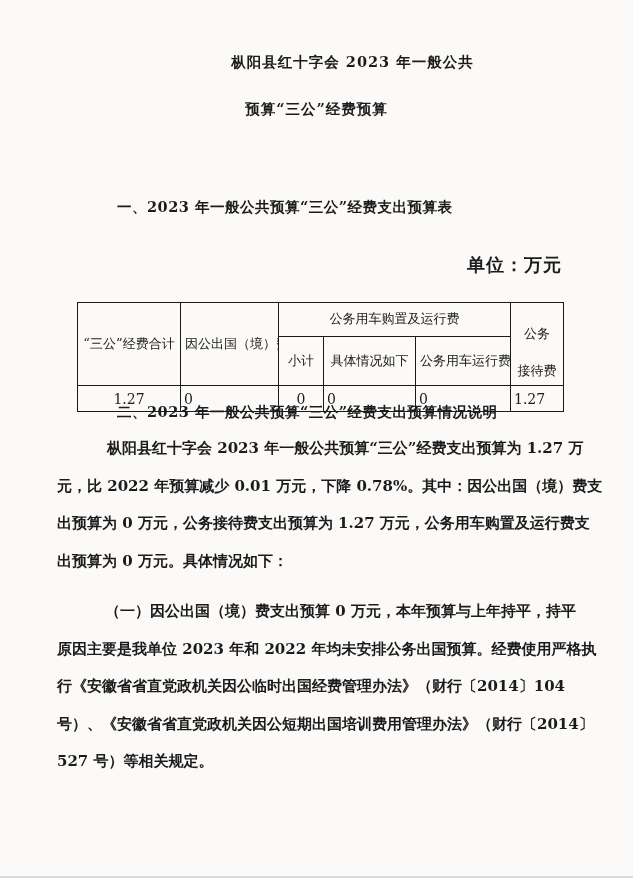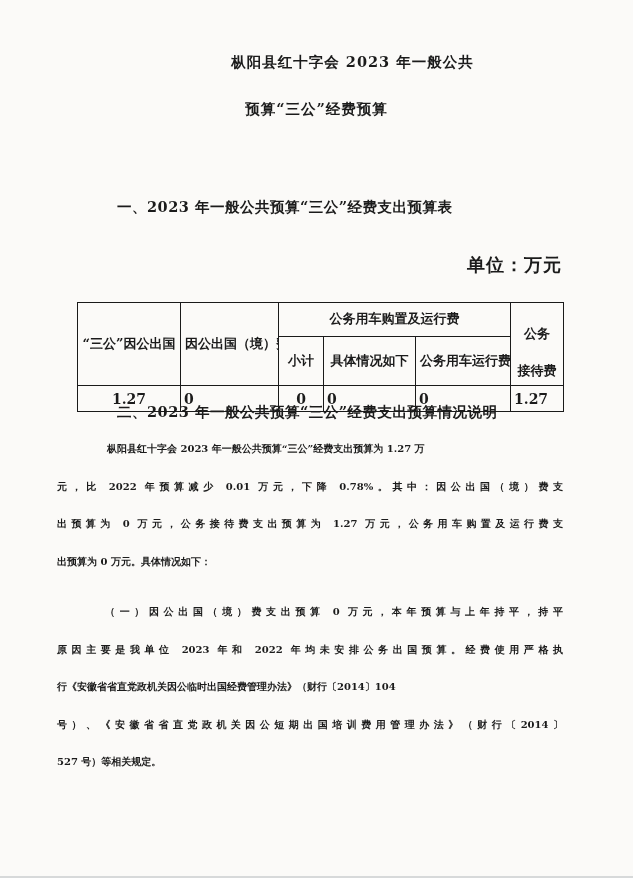--- a/index.html
+++ b/index.html
@@ -52,39 +52,39 @@
     position: absolute;
     left: 77px;
     top: 302px;
     width: 486px;
     border-collapse: collapse;
     table-layout: fixed;
   }
   table.budget th, table.budget td {
     border: 1.5px solid #1a1a1a;
     padding: 4px;
-    font-weight: bold;
+    font-weight: normal;
     overflow: hidden;
     white-space: nowrap;
   }
   table.budget th { font-size: 13px; text-align: center; }
   th.abroad { font-size: 12.5px; }
   th.vgroup { height: 17px; }
   tr.subhead th { height: 30px; }
   th.span2 { height: 49px; }
   th.reception div { line-height: 21px; margin-top: 16px; }
   th.reception { vertical-align: middle; }
   td.val { font-size: 14px; height: 17px; margin-top: 44px; }
   td.val.c { text-align: center; }
   td.val.l { text-align: left; padding-left: 3px; }
   .para {
     position: absolute;
     left: 57px;
     width: 506px;
-    font-size: 10px;
+    font-size: 15px;
   }
   #para1 { top: 430px; }
   #para2 { top: 593px; }
   .pline {
     height: 37.6px;
     line-height: 37.6px;
     white-space: nowrap;
   }
   .fill {
     text-align: justify;
@@ -109,21 +109,21 @@
     <colgroup>
       <col style="width:103px">
       <col style="width:98px">
       <col style="width:45px">
       <col style="width:92px">
       <col style="width:95px">
       <col style="width:53px">
     </colgroup>
     <tbody>
       <tr>
-        <th rowspan="2" class="span2">“三公”因公出国</th>
+        <th rowspan="2" class="span2">“三公”经费合计</th>
         <th rowspan="2" class="span2 abroad">因公出国（境）费</th>
         <th colspan="3" class="vgroup">公务用车购置及运行费</th>
         <th rowspan="2" class="span2 reception">
           <div>公务</div>
           <div>接待费</div>
         </th>
       </tr>
       <tr class="subhead">
         <th>小计</th>
         <th>具体情况如下</th>

